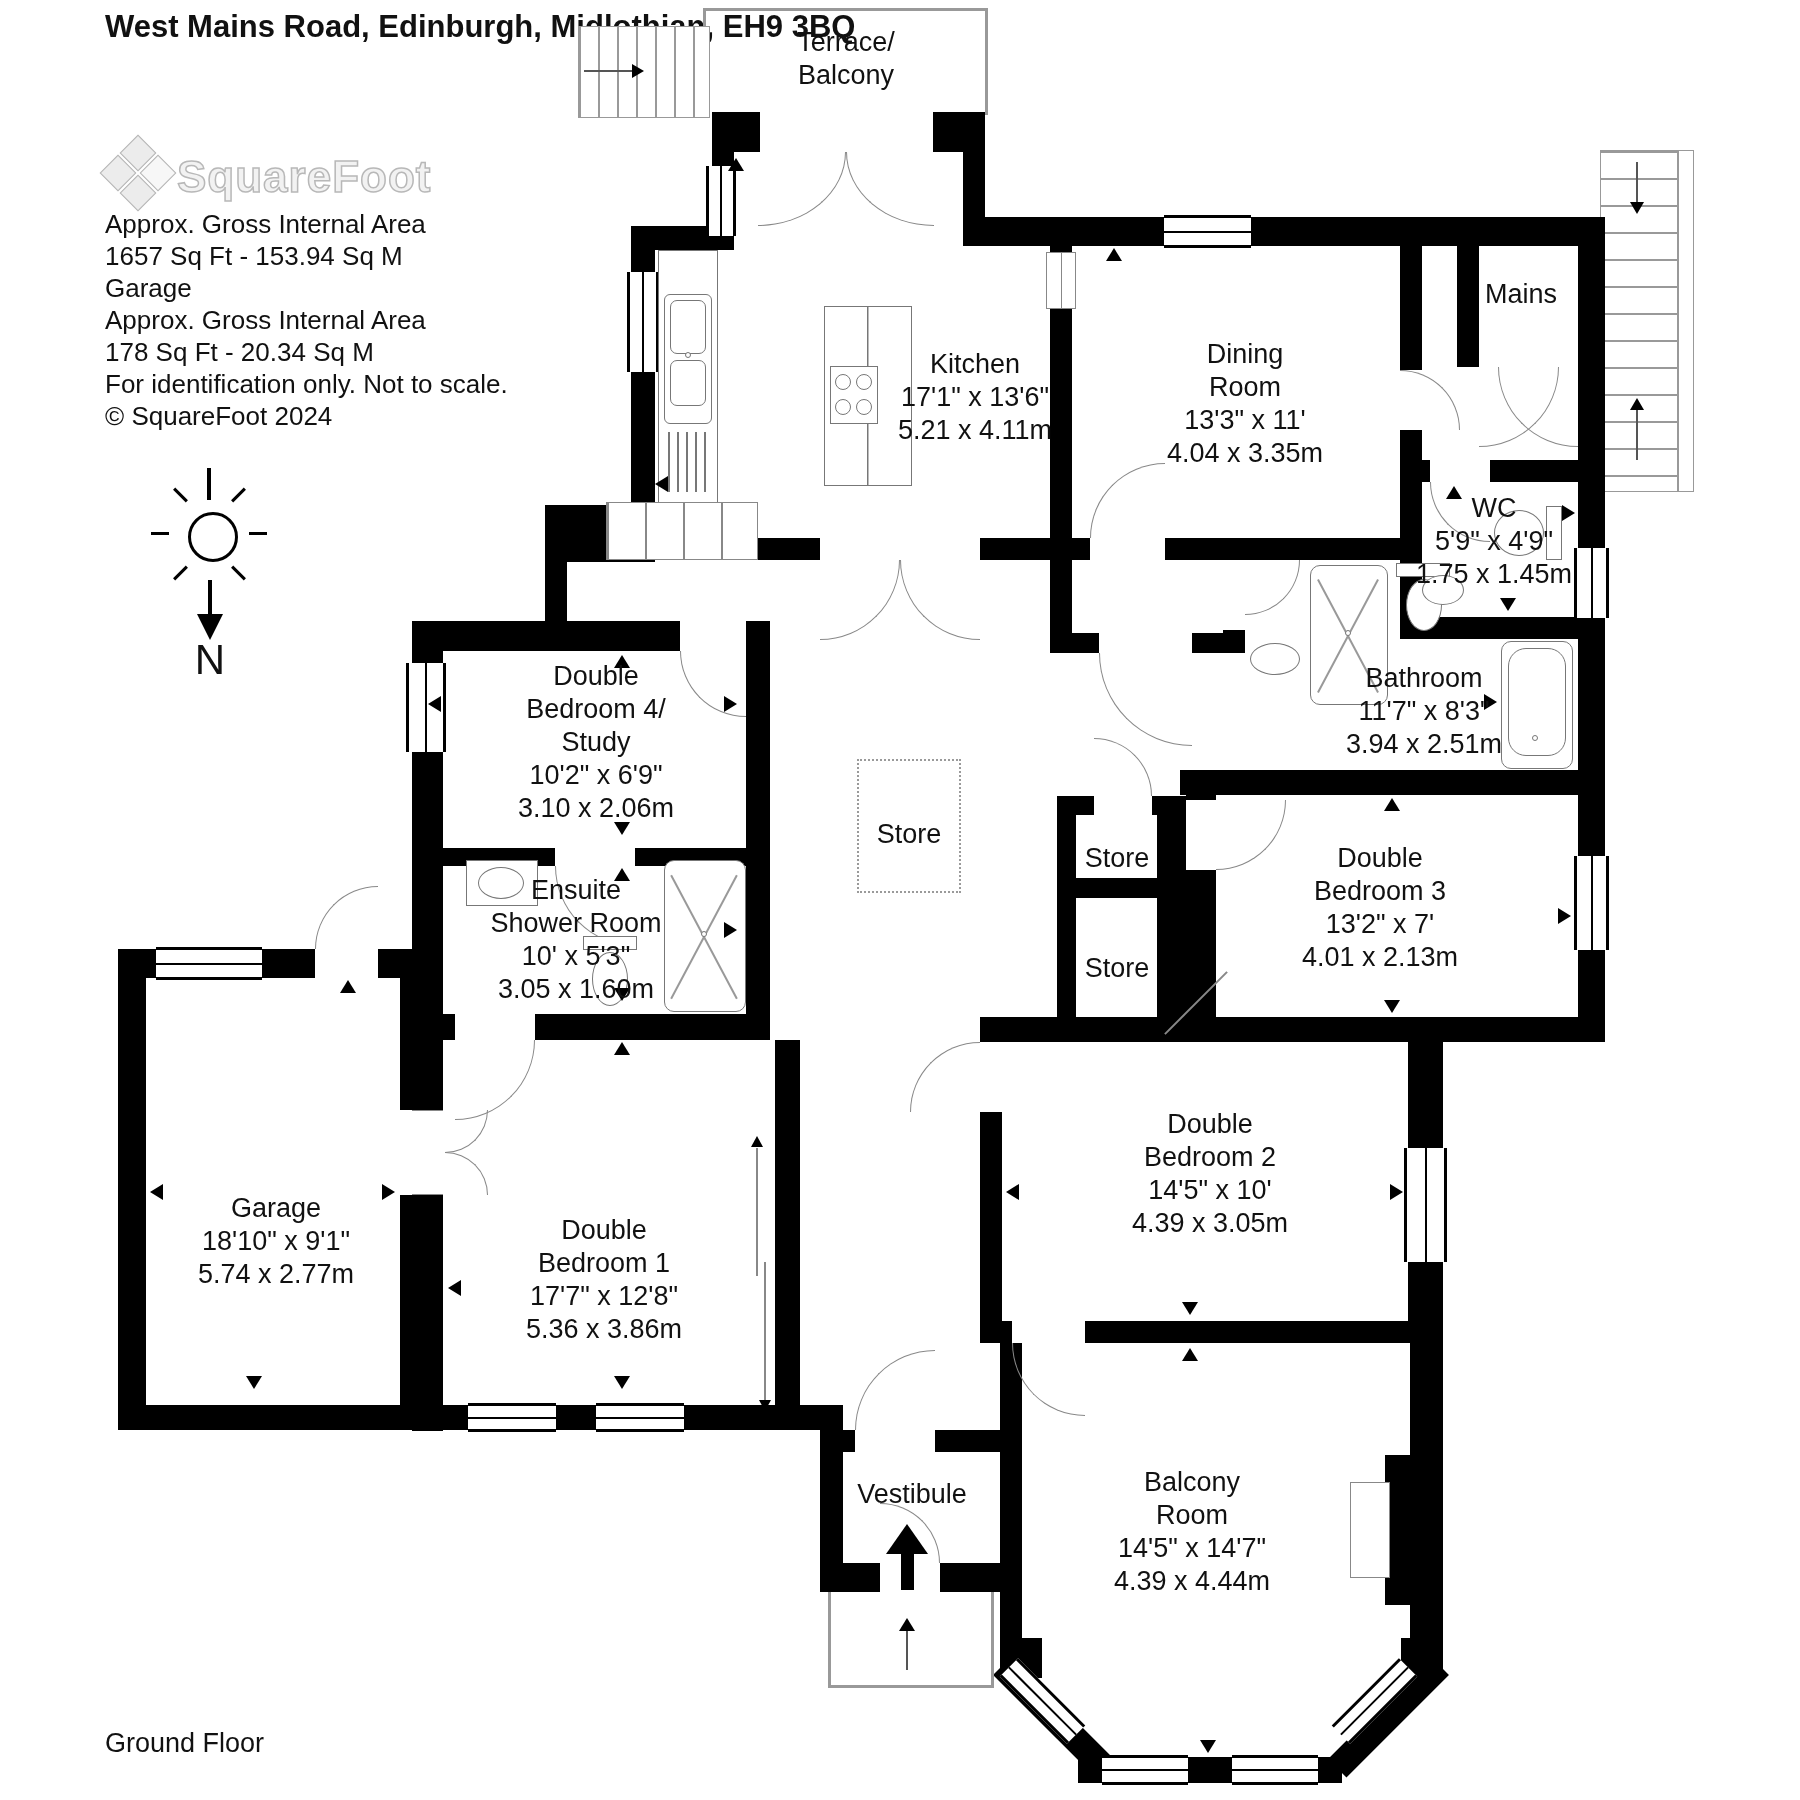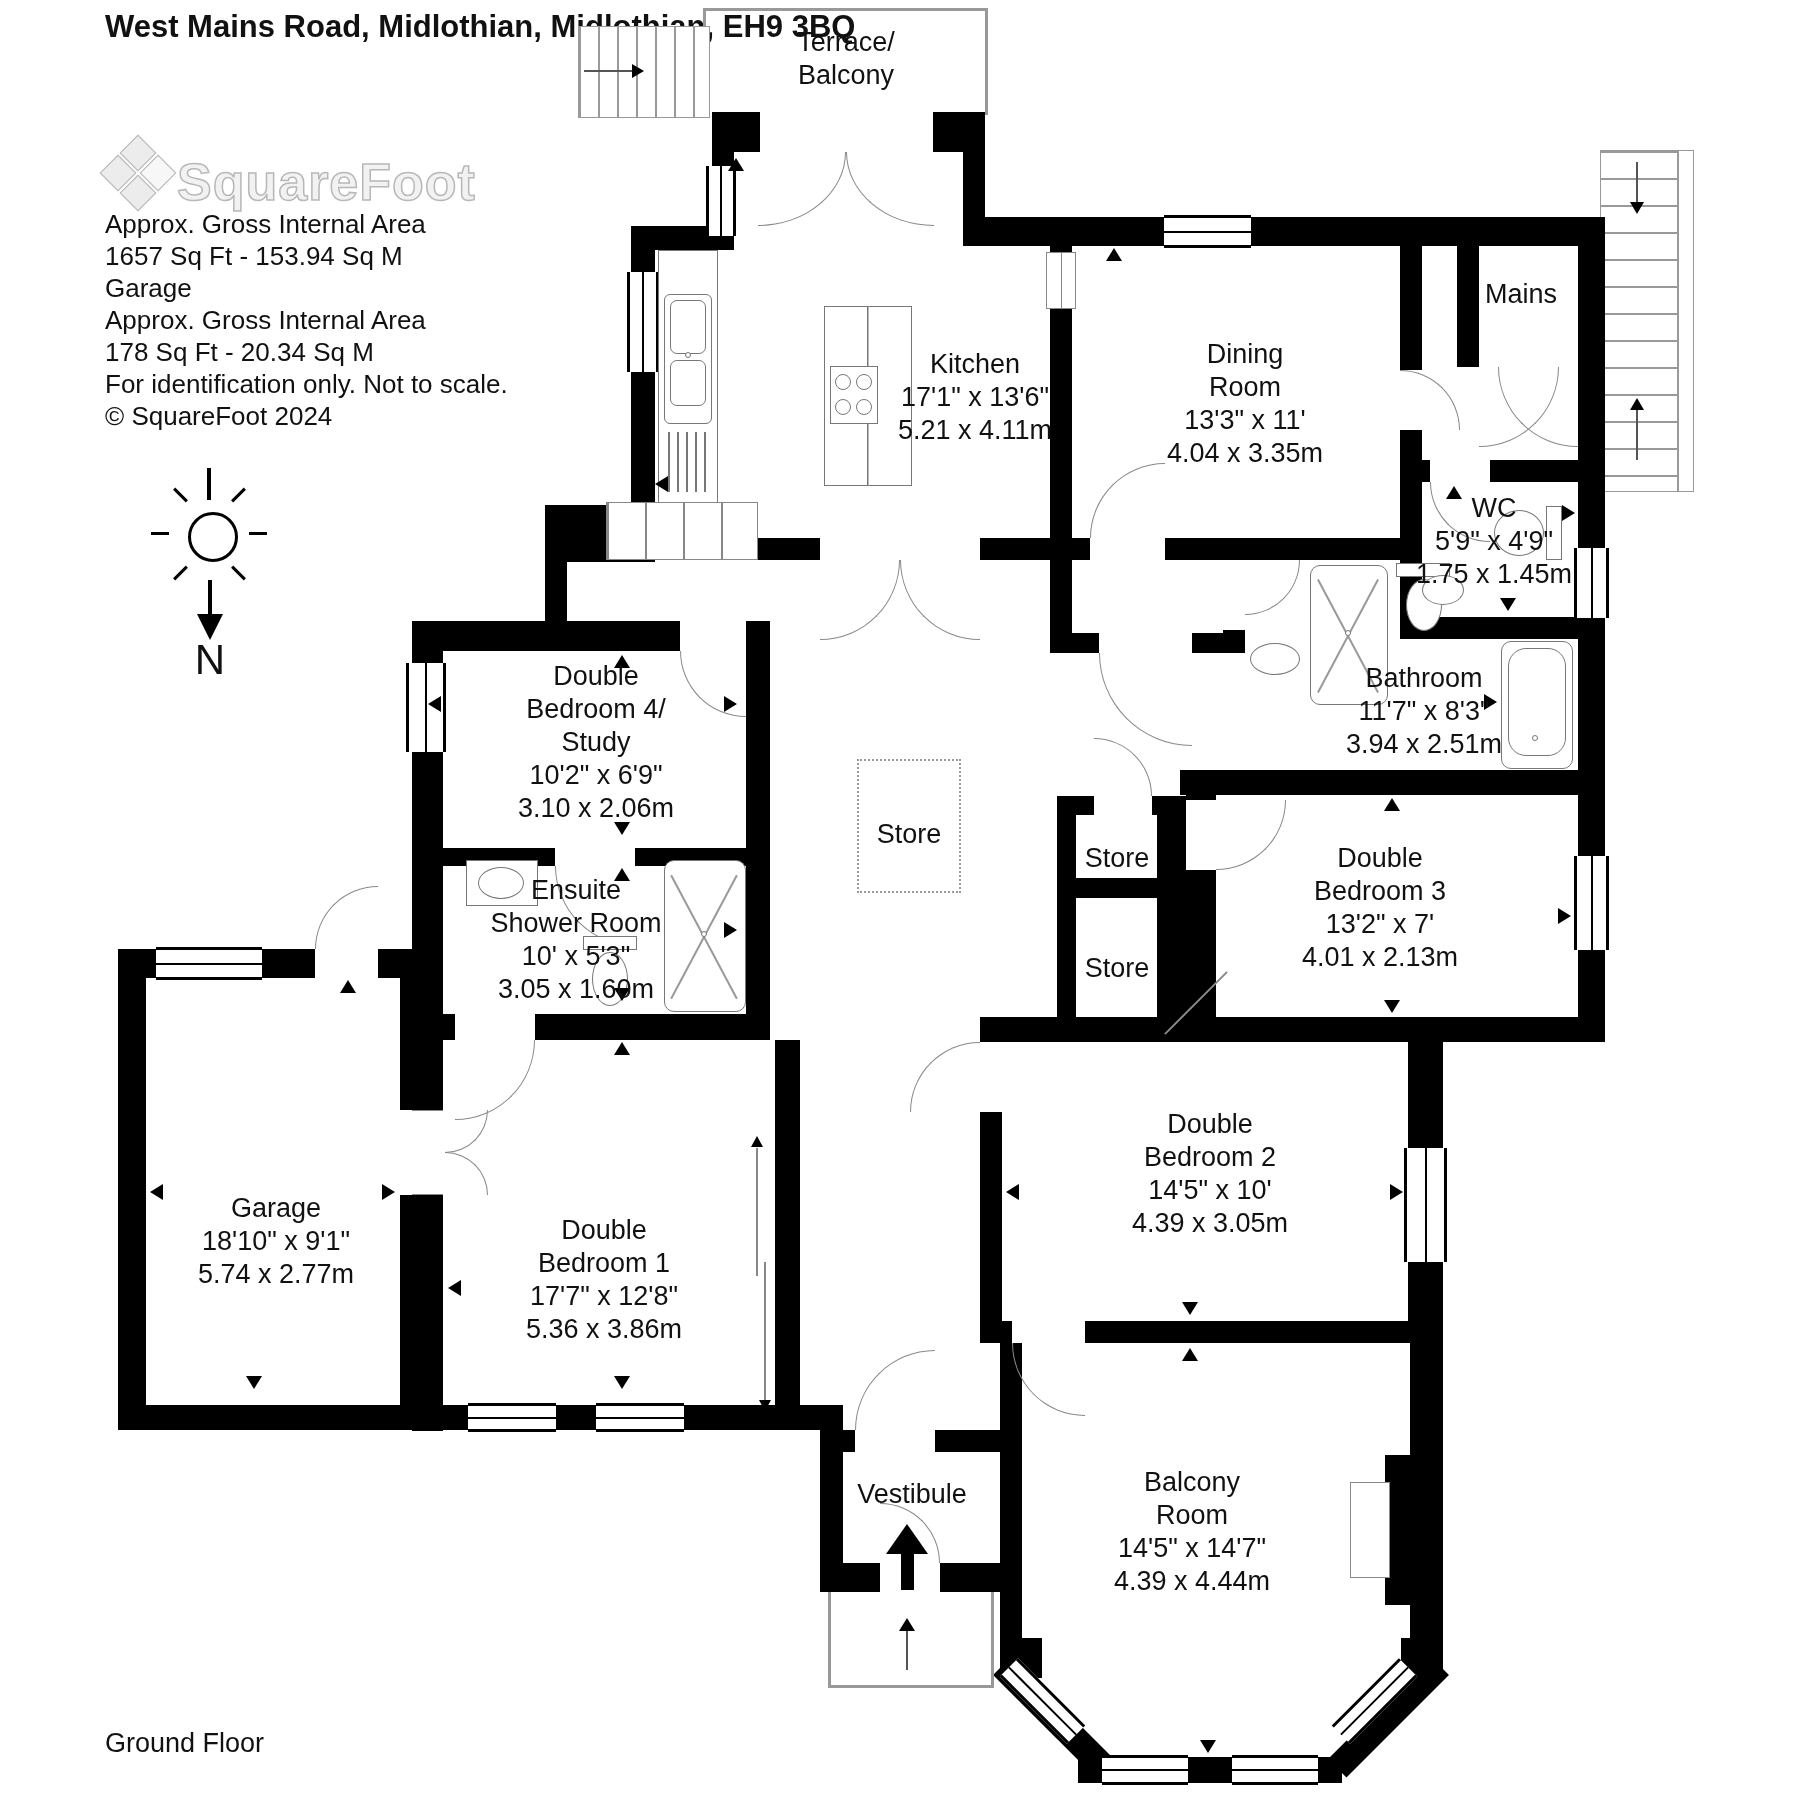--- a/index.html
+++ b/index.html
@@ -28,39 +28,39 @@
   .au{border-left:8px solid transparent;border-right:8px solid transparent;border-bottom:13px solid #000;}
   .ad{border-left:8px solid transparent;border-right:8px solid transparent;border-top:13px solid #000;}
   .al{border-top:8px solid transparent;border-bottom:8px solid transparent;border-right:13px solid #000;}
   .ar{border-top:8px solid transparent;border-bottom:8px solid transparent;border-left:13px solid #000;}
   .line{position:absolute;background:#555;}
   .gline{position:absolute;background:#888;}
   .addr{position:absolute;left:105px;top:8px;font-weight:bold;font-size:31px;line-height:38px;}
   .notes{position:absolute;left:105px;top:208px;font-size:26px;line-height:32px;}
   .gf{position:absolute;left:105px;top:1728px;font-size:27px;}
   .logo{position:absolute;left:103px;top:138px;width:320px;height:80px;}
-  .logo .txt{position:absolute;left:74px;top:14px;font-size:52px;font-weight:bold;color:#f2f2f2;
+  .logo .txt{position:absolute;left:74px;top:14px;font-size:44px;font-weight:bold;color:#f2f2f2;
              -webkit-text-stroke:1.5px #b8b8b8;letter-spacing:1px;}
   .ldia{position:absolute;width:26px;height:26px;background:#ececec;border:1.5px solid #b5b5b5;transform:rotate(45deg);box-sizing:border-box;}
   .treadH{background:#fff;background-image:repeating-linear-gradient(to right,#999 0 2px,transparent 2px 19px);}
   .treadV{background:#fff;background-image:repeating-linear-gradient(to bottom,#999 0 2px,transparent 2px 27px);}
   .cab{position:absolute;border:1.5px solid #888;box-sizing:border-box;
        background:#fff;background-image:repeating-linear-gradient(to right,#888 0 1.5px,transparent 1.5px 38px);}
   .drain{position:absolute;background-image:repeating-linear-gradient(to right,#777 0 1.5px,transparent 1.5px 9px);}
   .hobdot{position:absolute;width:16px;height:16px;border:1.5px solid #777;border-radius:50%;box-sizing:border-box;}
   .sdot{position:absolute;width:6px;height:6px;border:1px solid #777;border-radius:50%;box-sizing:border-box;background:#fff;}
   .xl{position:absolute;background:#999;width:2px;}
   .ell{border-radius:50%;}
 </style>
 </head>
 <body>
 
 <div class="addr">
   <span>West Mains Road,</span>
-  <span>Midlothian,</span>
+  <span>Edinburgh,</span>
   <span>Midlothian, EH9 3BQ</span>
 </div>
 
 <div class="logo">
   <span class="ldia" style="left:22px;top:2px;"></span>
   <span class="ldia" style="left:2px;top:22px;"></span>
   <span class="ldia" style="left:42px;top:22px;background:#f7f7f7;"></span>
   <span class="ldia" style="left:22px;top:42px;"></span>
   <span class="txt">SquareFoot</span>
 </div>

